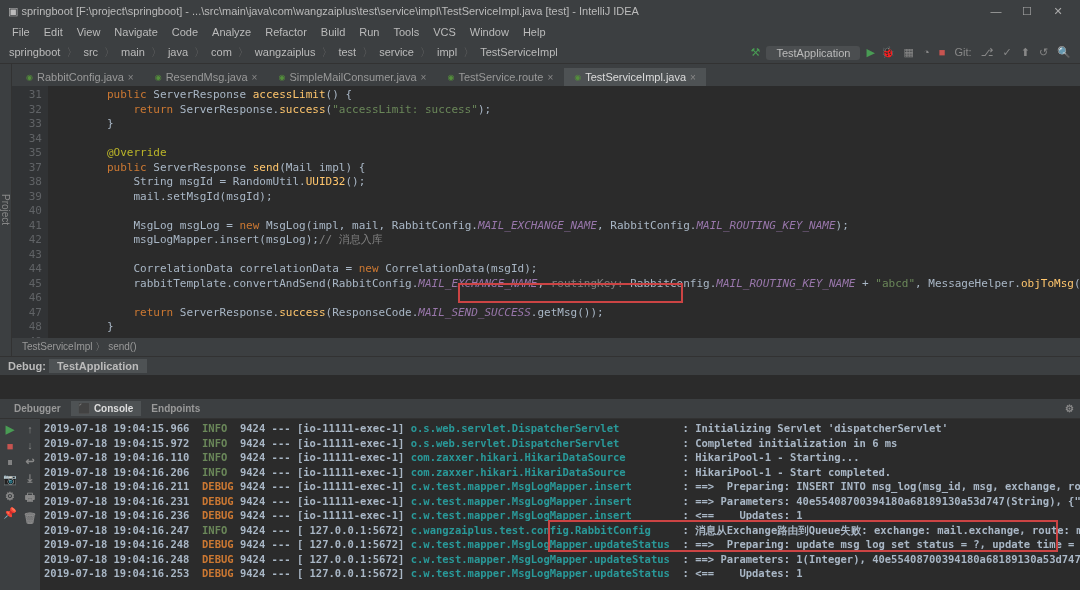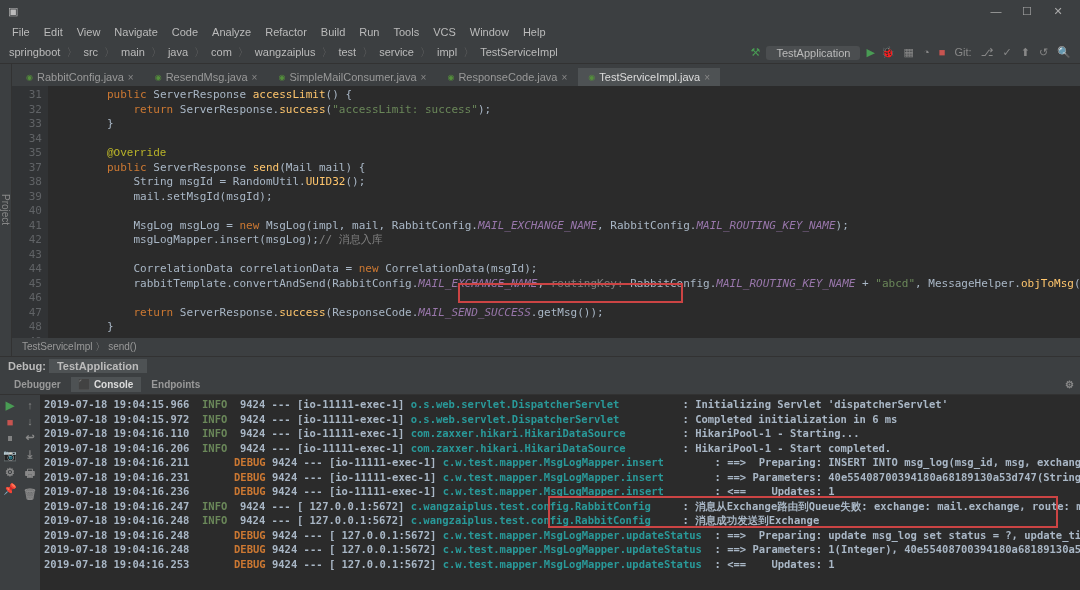--- a/index.html
+++ b/index.html
@@ -29,51 +29,52 @@
 .gutter { width: 36px; background: #313335; color: #606366; text-align: right; padding: 2px 6px 0 0; }
 .gutter div { height: 14.5px; line-height: 14.5px; }
 .lines { flex: 1; padding: 2px 0 0 6px; position: relative; }
 .lines div.ln { height: 14.5px; line-height: 14.5px; white-space: pre; }
 .kw { color: #cc7832; }
 .str { color: #6a8759; }
 .cls { color: #a9b7c6; text-align: center; }
 .mth { color: #ffc66d; }
 .cmt { color: #808080; }
 .fld { color: #9876aa; font-style: italic; }
-.ann { color: #bbb529; font-family: Liberation Mono, monospace; }
+.ann { color: #bbb529; }
 .highlight-box { border: 2px solid #cc4444; position: absolute; }
 .crumb-bar { height: 18px; background: #3c3f41; padding: 2px 10px; font-size: 10px; color: #999; }
 .debug-panel { height: 272px; background: #2b2b2b; display: flex; flex-direction: column; border-top: 1px solid #323232; font-weight: bold; }
 .debug-header { height: 18px; background: #3c3f41; display: flex; align-items: center; padding: 0 8px; font-size: 11px; color: #bbb; }
-.debug-tabs { height: 20px; background: #3c3f41; display: flex; align-items: center; padding: 0 6px; gap: 2px; font-size: 10px; border-bottom: 1px solid #323232; }
+.debug-tabs { height: 20px; background: #3c3f41; display: flex; align-items: center; padding: 0 6px; gap: 2px; font-size: 10px; border-bottom: 1px solid #323232; margin-top: 24px; }
 .debug-tab { padding: 2px 8px; color: #999; }
 .debug-tab.active { background: #4e5254; color: #ddd; }
 .debug-body { flex: 1; display: flex; }
 .debug-tool { width: 20px; background: #3c3f41; display: flex; flex-direction: column; align-items: center; padding-top: 4px; gap: 4px; }
 .debug-tool span { color: #888; font-size: 11px; }
 .console { flex: 1; font-family: Consolas, monospace; font-size: 10.5px; padding: 2px 4px; overflow: hidden; position: relative; }
 .log-line { white-space: pre; height: 14.5px; line-height: 14.5px; }
 .ts { color: #a9b7c6; }
 .lvl-info { color: #6a8759; }
-.lvl-debug { color: #cc7832; margin-left: 32px; }
+.lvl-debug { color: #cc7832; }
 .pid { color: #a9b7c6; }
 .thread { color: #a9b7c6; }
 .logger { color: #299999; }
 .msg { color: #a9b7c6; }
 .bottom-tabs { height: 18px; background: #3c3f41; display: flex; align-items: center; padding: 0 6px; gap: 2px; font-size: 10px; border-top: 1px solid #323232; }
 .bottom-tab { padding: 1px 0; color: #999; }
 .bottom-tab.active { background: #4e5254; color: #ddd; }
 .status-bar { height: 18px; background: #3a5838; display: flex; align-items: center; padding: 0 8px; font-size: 10px; color: #ccc; }
 .status-bar .right { margin-left: auto; display: flex; gap: 10px; }
 </style>
 </head>
 <body>
 
 <div class="title-bar">
   <span>▣</span>&nbsp;
+  <span>springboot [F:\project\springboot] - ...\src\main\java\com\wangzaiplus\test\service\impl\TestServiceImpl.java [test] - IntelliJ IDEA</span>
   <span class="spacer"></span>
   <span class="win-btns">
     <span>—</span>
     <span>☐</span>
     <span>✕</span>
   </span>
 </div>
 
 <div class="menu-bar" id="menu-bar">
     <span>File</span>
@@ -129,21 +130,21 @@
           <span>ResendMsg.java</span>
           <span class="close">×</span>
         </div>
         <div class="tab">
           <span style="color: rgb(84, 143, 59); font-size: 8px;">◉</span>
           <span>SimpleMailConsumer.java</span>
           <span class="close">×</span>
         </div>
         <div class="tab">
           <span style="color: rgb(84, 143, 59); font-size: 8px;">◉</span>
-          <span>ResponseCode.java</span>
+          <span>TestService.route</span>
           <span class="close">×</span>
         </div>
         <div class="tab active">
           <span style="color: rgb(84, 143, 59); font-size: 8px;">◉</span>
           <span>TestServiceImpl.java</span>
           <span class="close">×</span>
         </div>
       </div>
     <div class="code">
       <div class="gutter" id="gutter">
@@ -166,21 +167,21 @@
           <div>48</div>
           <div>49</div>
         </div>
       <div class="lines" id="lines">
         <div class="highlight-box" style="left:410px;top:197px;width:225px;height:20px"></div>
       <div class="ln"><span>        </span><span class="kw">public </span><span class="cls">ServerResponse </span><span class="mth">accessLimit</span><span class="cls">() {</span></div>
           <div class="ln"><span>            </span><span class="kw">return </span><span class="cls">ServerResponse.</span><span class="mth">success</span><span class="cls">(</span><span class="str">"accessLimit: success"</span><span class="cls">);</span></div>
           <div class="ln"><span>        </span><span class="cls">}</span></div>
           <div class="ln"><span>    </span><span class="cls"></span></div>
           <div class="ln"><span>        </span><span class="ann">@Override</span></div>
-          <div class="ln"><span>        </span><span class="kw">public </span><span class="cls">ServerResponse </span><span class="mth">send</span><span class="cls">(Mail mail) {</span></div>
+          <div class="ln"><span>        </span><span class="kw">public </span><span class="cls">ServerResponse </span><span class="mth">send</span><span class="cls">(Mail impl) {</span></div>
           <div class="ln"><span>            </span><span class="cls">String msgId = RandomUtil.</span><span class="mth">UUID32</span><span class="cls">();</span></div>
           <div class="ln"><span>            </span><span class="cls">mail.setMsgId(msgId);</span></div>
           <div class="ln"><span>    </span><span class="cls"></span></div>
           <div class="ln"><span>            </span><span class="cls">MsgLog msgLog = </span><span class="kw">new </span><span class="cls">MsgLog(impl, mail, RabbitConfig.</span><span class="fld">MAIL_EXCHANGE_NAME</span><span class="cls">, RabbitConfig.</span><span class="fld">MAIL_ROUTING_KEY_NAME</span><span class="cls">);</span></div>
           <div class="ln"><span>            </span><span class="cls">msgLogMapper.insert(msgLog);</span><span class="cmt">// 消息入库</span></div>
           <div class="ln"><span>    </span><span class="cls"></span></div>
           <div class="ln"><span>            </span><span class="cls">CorrelationData correlationData = </span><span class="kw">new </span><span class="cls">CorrelationData(msgId);</span></div>
           <div class="ln"><span>            </span><span class="cls">rabbitTemplate.convertAndSend(RabbitConfig.</span><span class="fld">MAIL_EXCHANGE_NAME</span><span class="cls">, </span><span class="cmt">routingKey: </span><span class="cls">RabbitConfig.</span><span class="fld">MAIL_ROUTING_KEY_NAME</span><span class="cls"> + </span><span class="str">"abcd"</span><span class="cls">, MessageHelper.</span><span class="mth">objToMsg</span><span class="cls">(mail), corre</span></div>
           <div class="ln"><span>    </span><span class="cls"></span></div>
           <div class="ln"><span>            </span><span class="kw">return </span><span class="cls">ServerResponse.</span><span class="mth">success</span><span class="cls">(ResponseCode.</span><span class="fld">MAIL_SEND_SUCCESS</span><span class="cls">.getMsg());</span></div>
@@ -223,21 +224,20 @@
     <div class="console" id="console">
       <div class="highlight-box" style="left:508px;top:101px;width:510px;height:32px"></div>
     <div class="log-line"><span class="ts">2019-07-18 19:04:15.966  </span><span class="lvl-info">INFO </span><span class="pid"> 9424 --- </span><span class="thread">[io-11111-exec-1] </span><span class="logger">o.s.web.servlet.DispatcherServlet         </span><span class="msg"> : Initializing Servlet 'dispatcherServlet'</span></div>
         <div class="log-line"><span class="ts">2019-07-18 19:04:15.972  </span><span class="lvl-info">INFO </span><span class="pid"> 9424 --- </span><span class="thread">[io-11111-exec-1] </span><span class="logger">o.s.web.servlet.DispatcherServlet         </span><span class="msg"> : Completed initialization in 6 ms</span></div>
         <div class="log-line"><span class="ts">2019-07-18 19:04:16.110  </span><span class="lvl-info">INFO </span><span class="pid"> 9424 --- </span><span class="thread">[io-11111-exec-1] </span><span class="logger">com.zaxxer.hikari.HikariDataSource        </span><span class="msg"> : HikariPool-1 - Starting...</span></div>
         <div class="log-line"><span class="ts">2019-07-18 19:04:16.206  </span><span class="lvl-info">INFO </span><span class="pid"> 9424 --- </span><span class="thread">[io-11111-exec-1] </span><span class="logger">com.zaxxer.hikari.HikariDataSource        </span><span class="msg"> : HikariPool-1 - Start completed.</span></div>
         <div class="log-line"><span class="ts">2019-07-18 19:04:16.211  </span><span class="lvl-debug">DEBUG</span><span class="pid"> 9424 --- </span><span class="thread">[io-11111-exec-1] </span><span class="logger">c.w.test.mapper.MsgLogMapper.insert       </span><span class="msg"> : ==&gt;  Preparing: INSERT INTO msg_log(msg_id, msg, exchange, routing_key, status, try_count, next_try_</span></div>
         <div class="log-line"><span class="ts">2019-07-18 19:04:16.231  </span><span class="lvl-debug">DEBUG</span><span class="pid"> 9424 --- </span><span class="thread">[io-11111-exec-1] </span><span class="logger">c.w.test.mapper.MsgLogMapper.insert       </span><span class="msg"> : ==&gt; Parameters: 40e55408700394180a68189130a53d747(String), {"to":"18621142249@163.com","title":"标题"</span></div>
         <div class="log-line"><span class="ts">2019-07-18 19:04:16.236  </span><span class="lvl-debug">DEBUG</span><span class="pid"> 9424 --- </span><span class="thread">[io-11111-exec-1] </span><span class="logger">c.w.test.mapper.MsgLogMapper.insert       </span><span class="msg"> : &lt;==    Updates: 1</span></div>
         <div class="log-line"><span class="ts">2019-07-18 19:04:16.247  </span><span class="lvl-info">INFO </span><span class="pid"> 9424 --- </span><span class="thread">[ 127.0.0.1:5672] </span><span class="logger">c.wangzaiplus.test.config.RabbitConfig    </span><span class="msg"> : 消息从Exchange路由到Queue失败: exchange: mail.exchange, route: mail.routing.keyabcd, replyCode: 312,</span></div>
-        <div class="log-line"><span class="ts">2019-07-18 19:04:16.248  </span><span class="lvl-info">INFO </span><span class="pid"> 9424 --- </span><span class="thread">[ 127.0.0.1:5672] </span><span class="logger">c.wangzaiplus.test.config.RabbitConfig    </span><span class="msg"> : 消息成功发送到Exchange</span></div>
         <div class="log-line"><span class="ts">2019-07-18 19:04:16.248  </span><span class="lvl-debug">DEBUG</span><span class="pid"> 9424 --- </span><span class="thread">[ 127.0.0.1:5672] </span><span class="logger">c.w.test.mapper.MsgLogMapper.updateStatus </span><span class="msg"> : ==&gt;  Preparing: update msg_log set status = ?, update_time = now() where msg_id = ?</span></div>
         <div class="log-line"><span class="ts">2019-07-18 19:04:16.248  </span><span class="lvl-debug">DEBUG</span><span class="pid"> 9424 --- </span><span class="thread">[ 127.0.0.1:5672] </span><span class="logger">c.w.test.mapper.MsgLogMapper.updateStatus </span><span class="msg"> : ==&gt; Parameters: 1(Integer), 40e55408700394180a68189130a53d747(String)</span></div>
         <div class="log-line"><span class="ts">2019-07-18 19:04:16.253  </span><span class="lvl-debug">DEBUG</span><span class="pid"> 9424 --- </span><span class="thread">[ 127.0.0.1:5672] </span><span class="logger">c.w.test.mapper.MsgLogMapper.updateStatus </span><span class="msg"> : &lt;==    Updates: 1</span></div>
       </div>
   </div>
 </div>
 
 <div class="bottom-tabs" id="bottom-tabs">
   <span class="bottom-tab active">5: Debug</span>
     <span class="bottom-tab">6: TODO</span>

